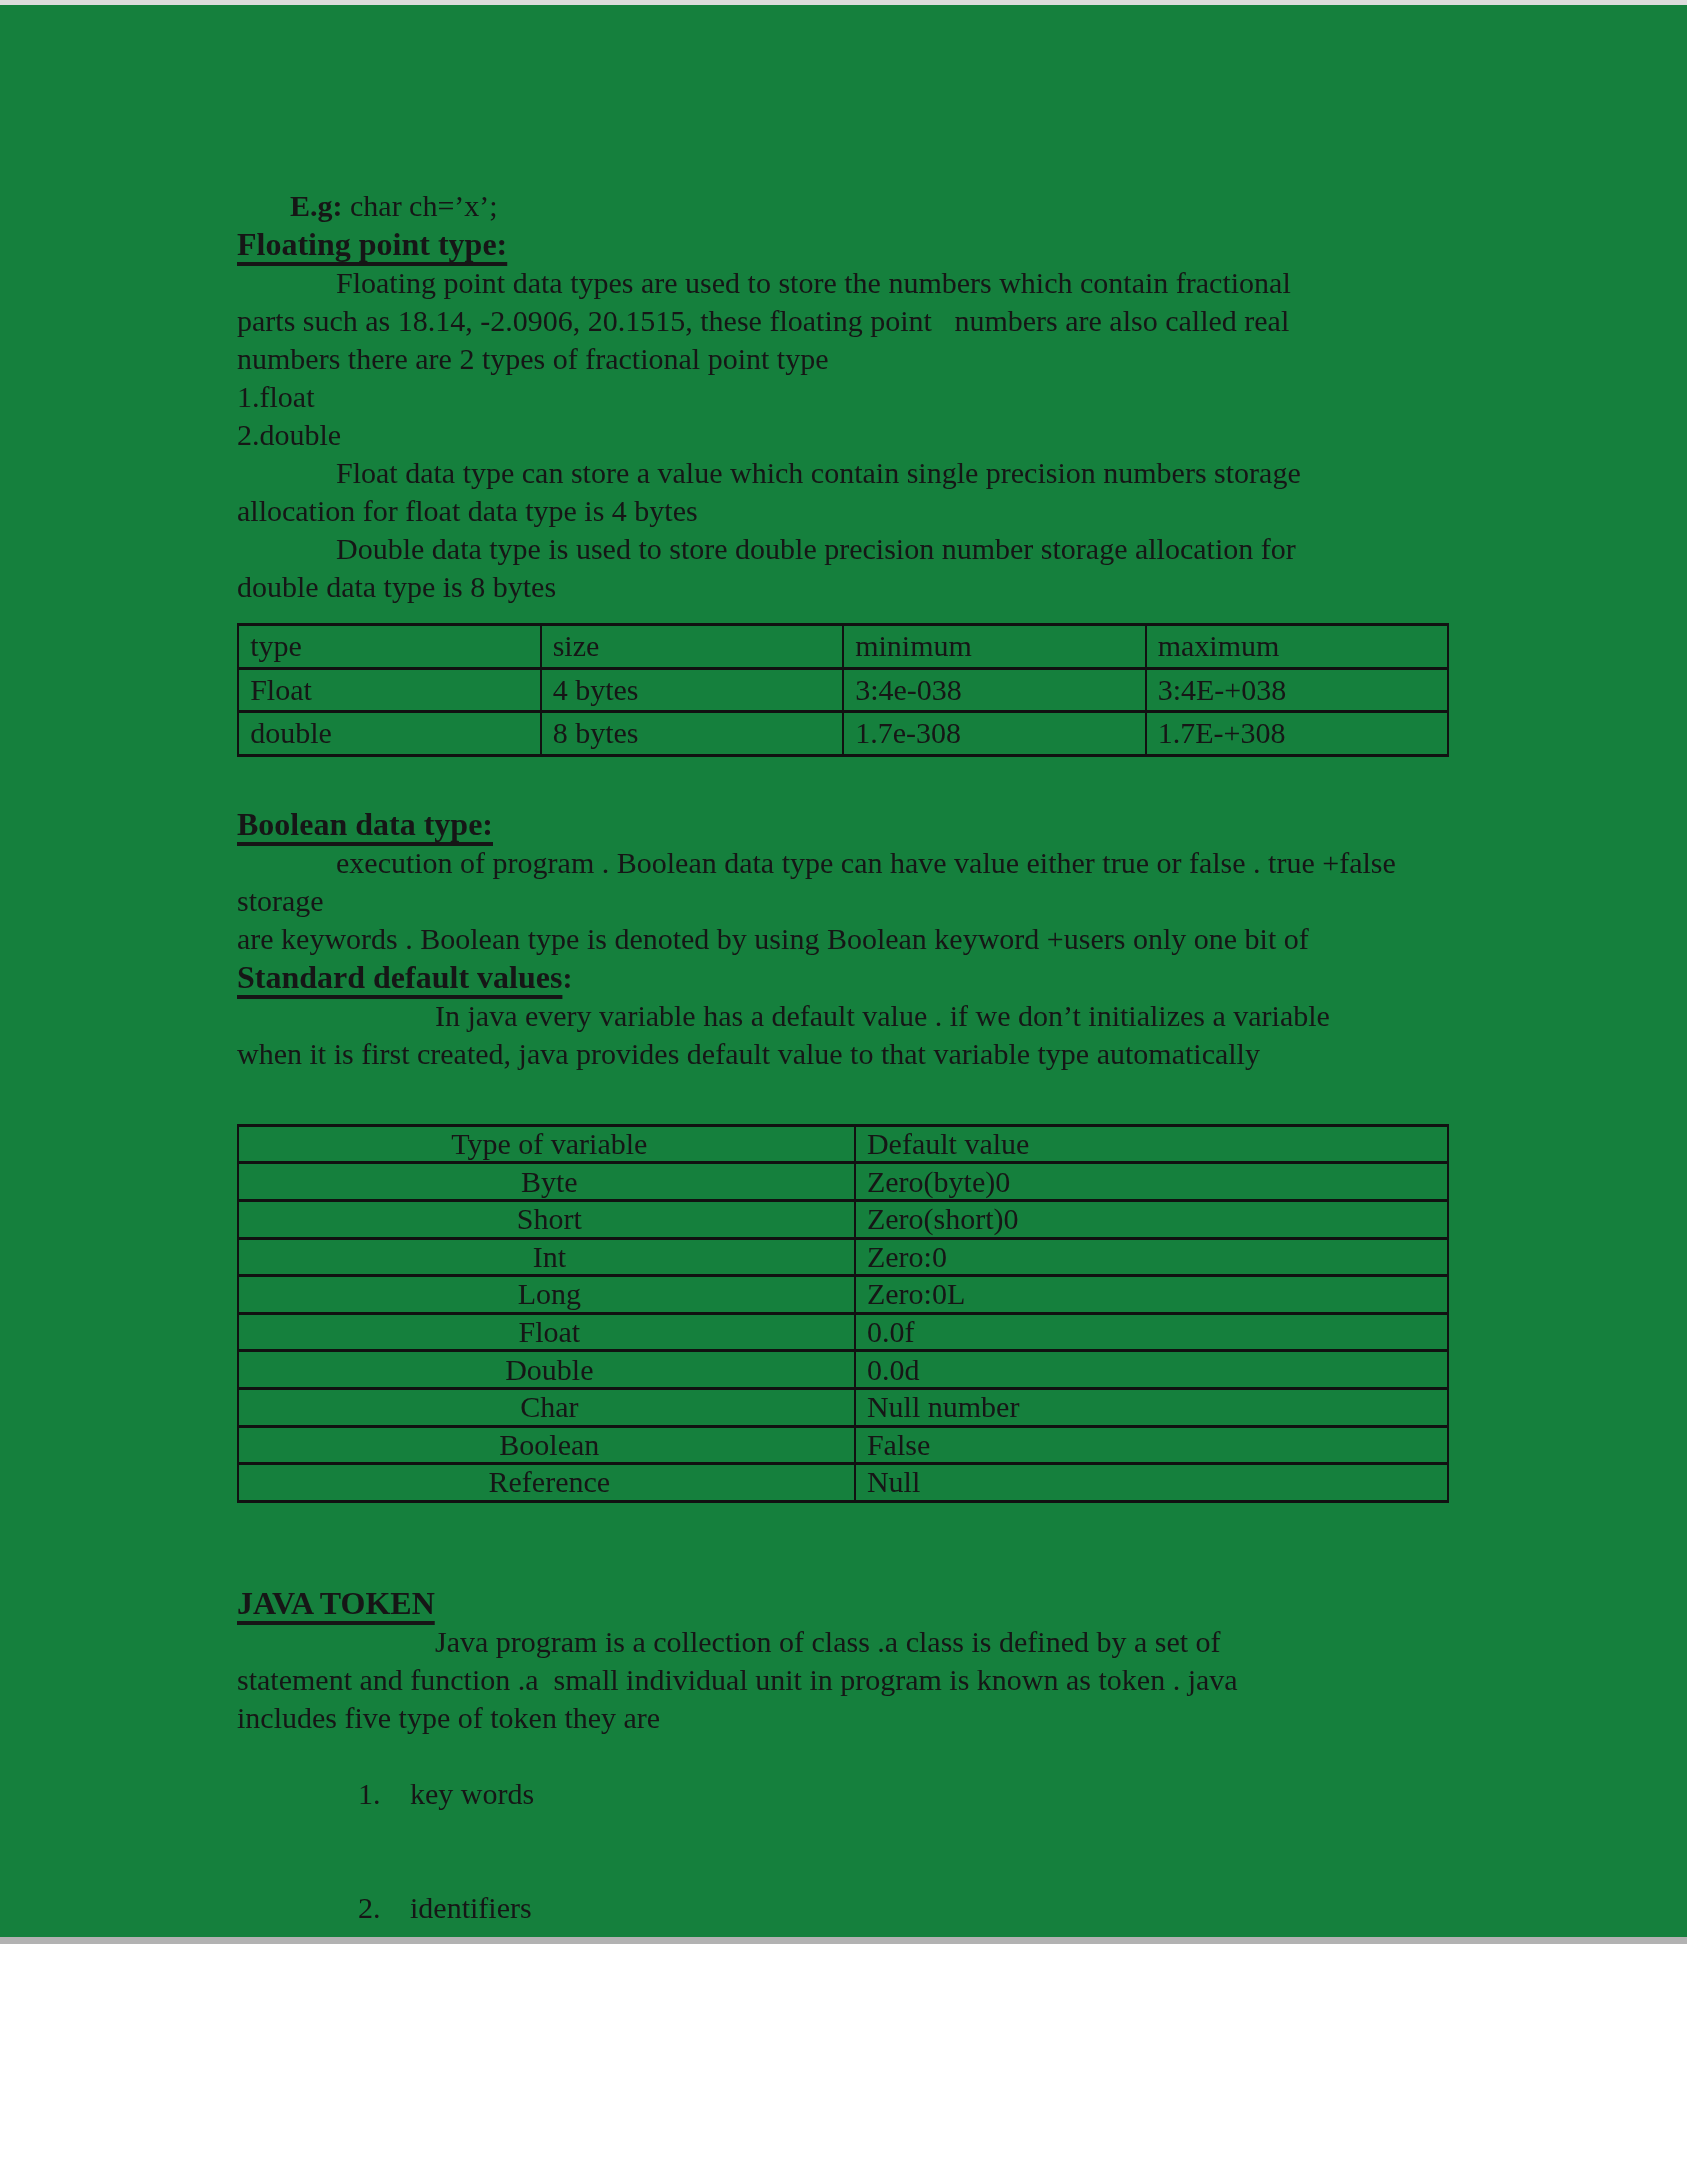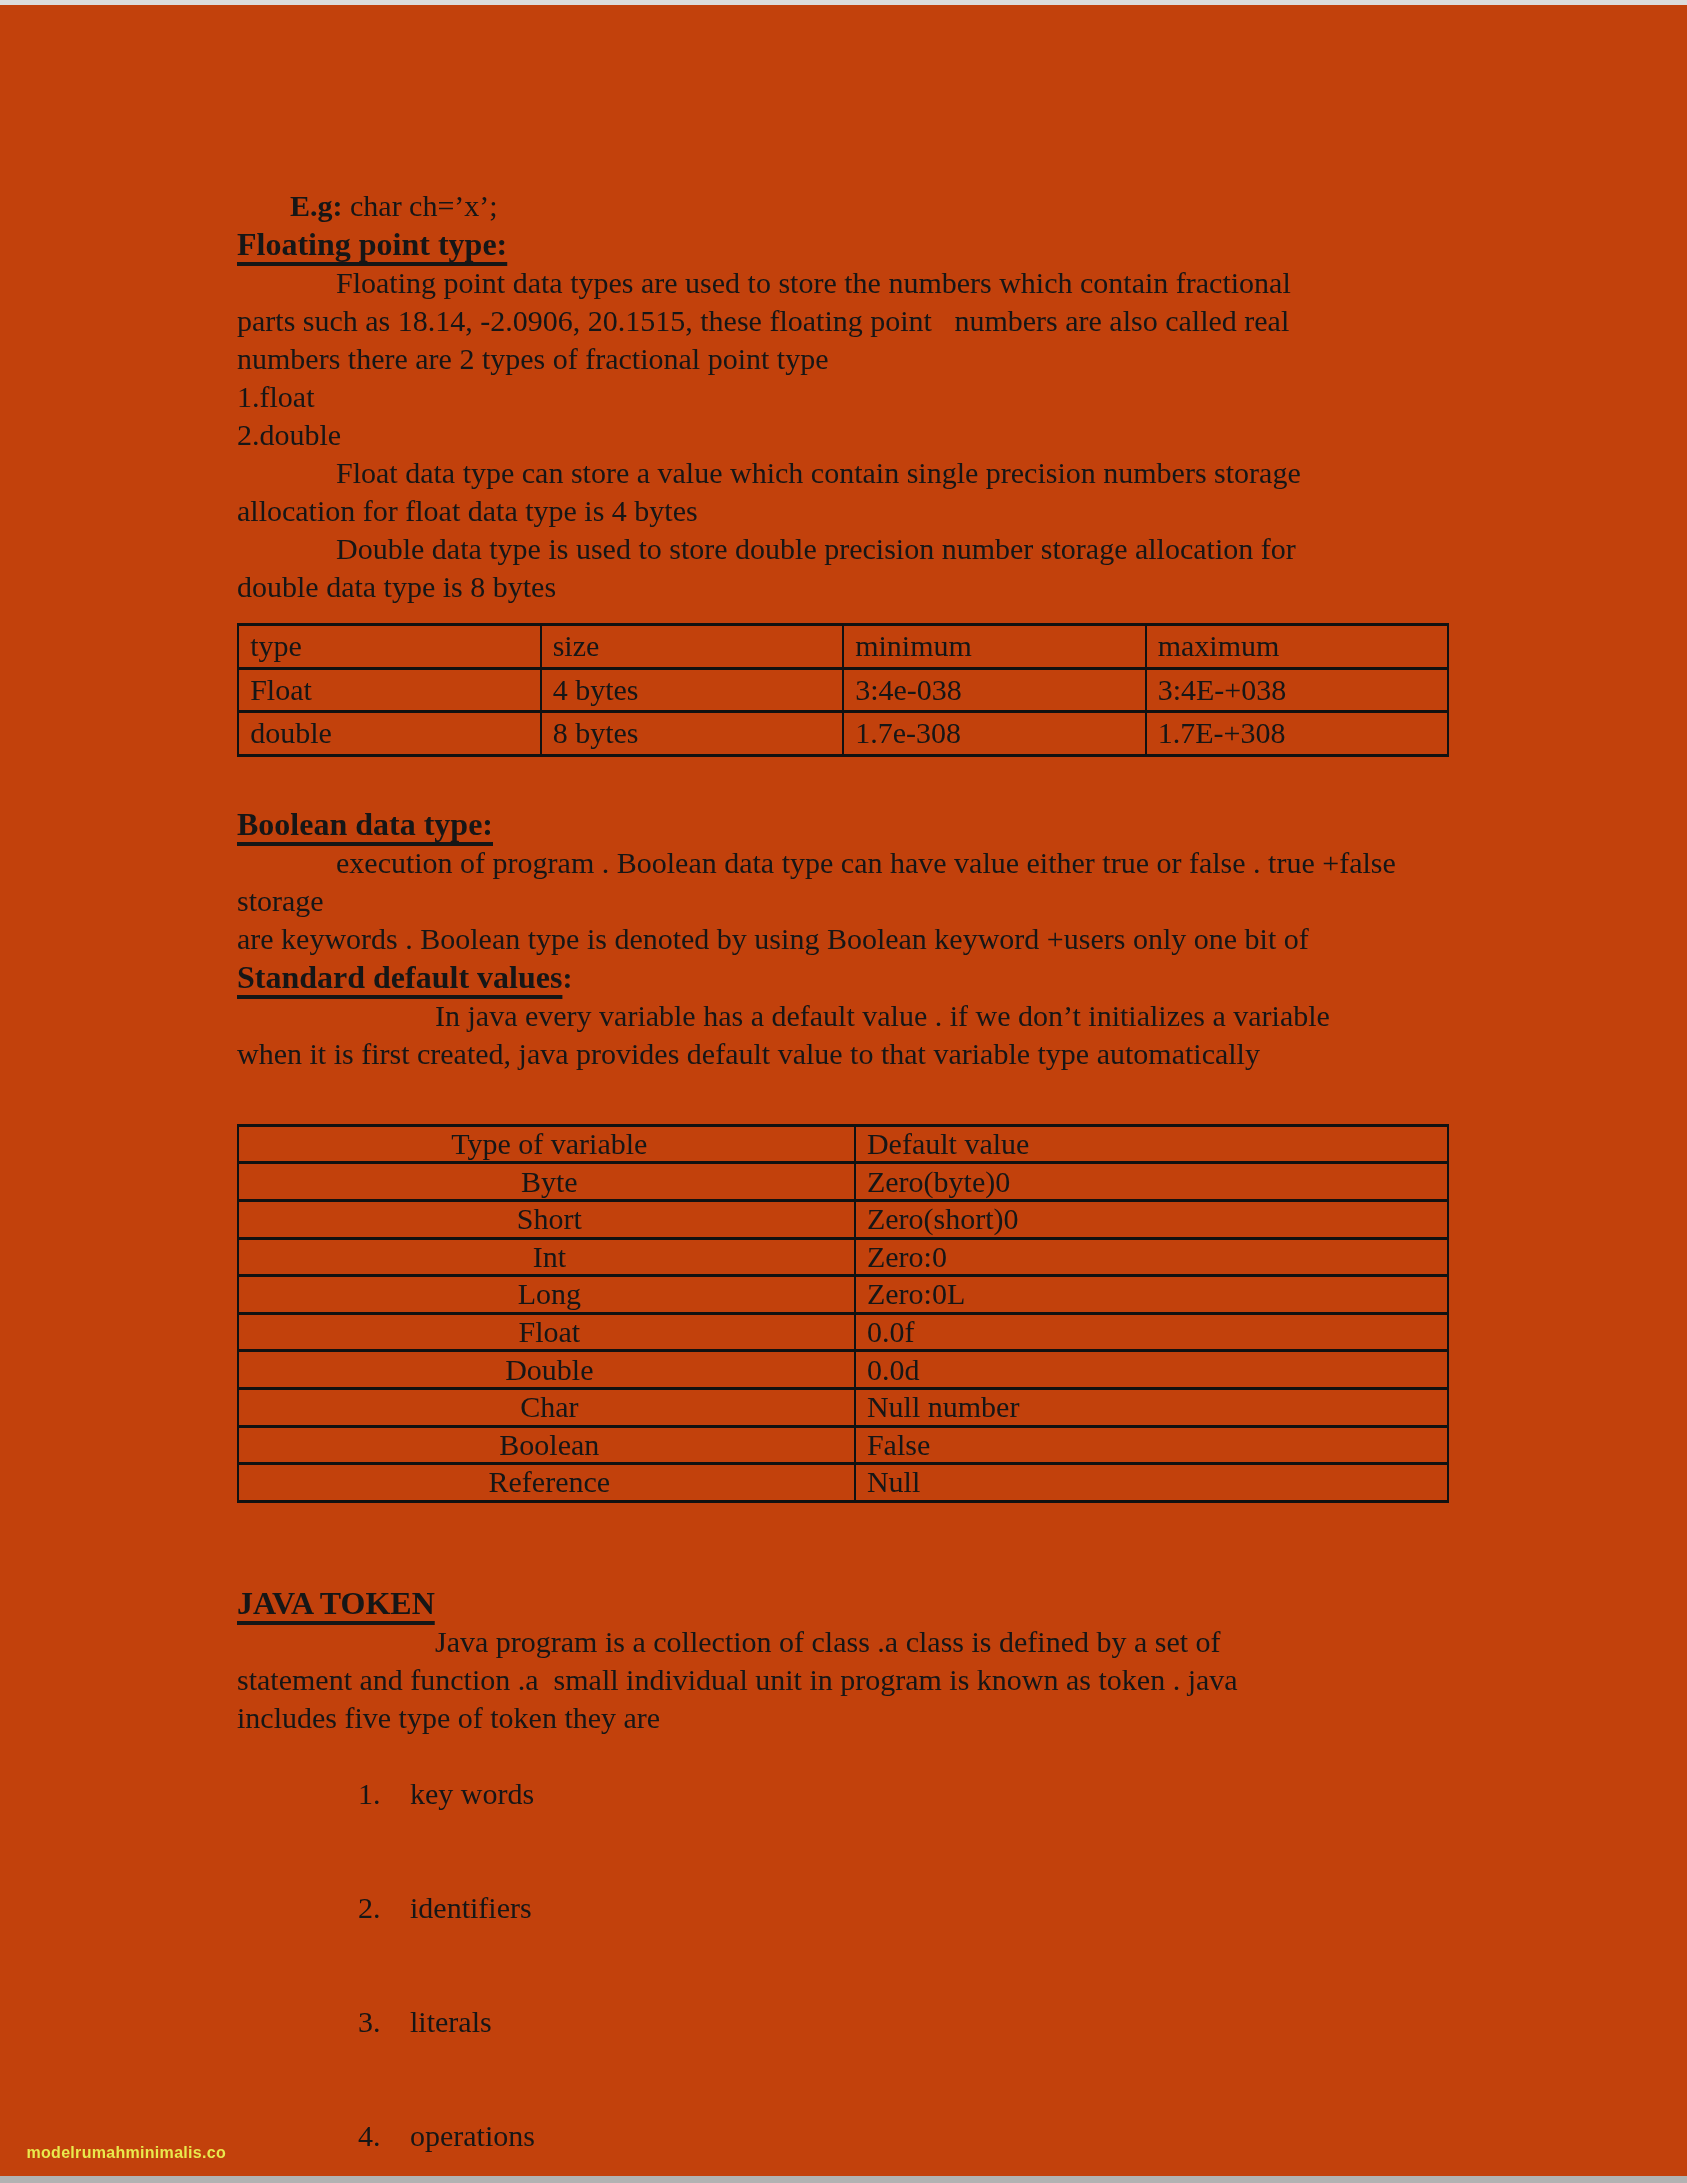--- a/index.html
+++ b/index.html
@@ -1,20 +1,20 @@
 <!DOCTYPE html>
 <html style="font-size:10.6px"><head>
 <meta charset="utf-8">
 <style>
   html, body { margin: 0; padding: 0; }
   .page {
     position: relative;
     width: 1687px;
-    height: 2183px;
-    background: #c2410c;
+    height: 1944px;
+    background: #15803d;
     font-family: "Liberation Serif", "DejaVu Serif", serif;
     color: #161616;
     overflow: hidden;
   }
   .edge-top {
     position: absolute; top: 0; left: 0; right: 0;
     height: 4.6px; background: #dcdcdc;
   }
   .edge-bottom {
     position: absolute; bottom: 0; left: 0; right: 0;

